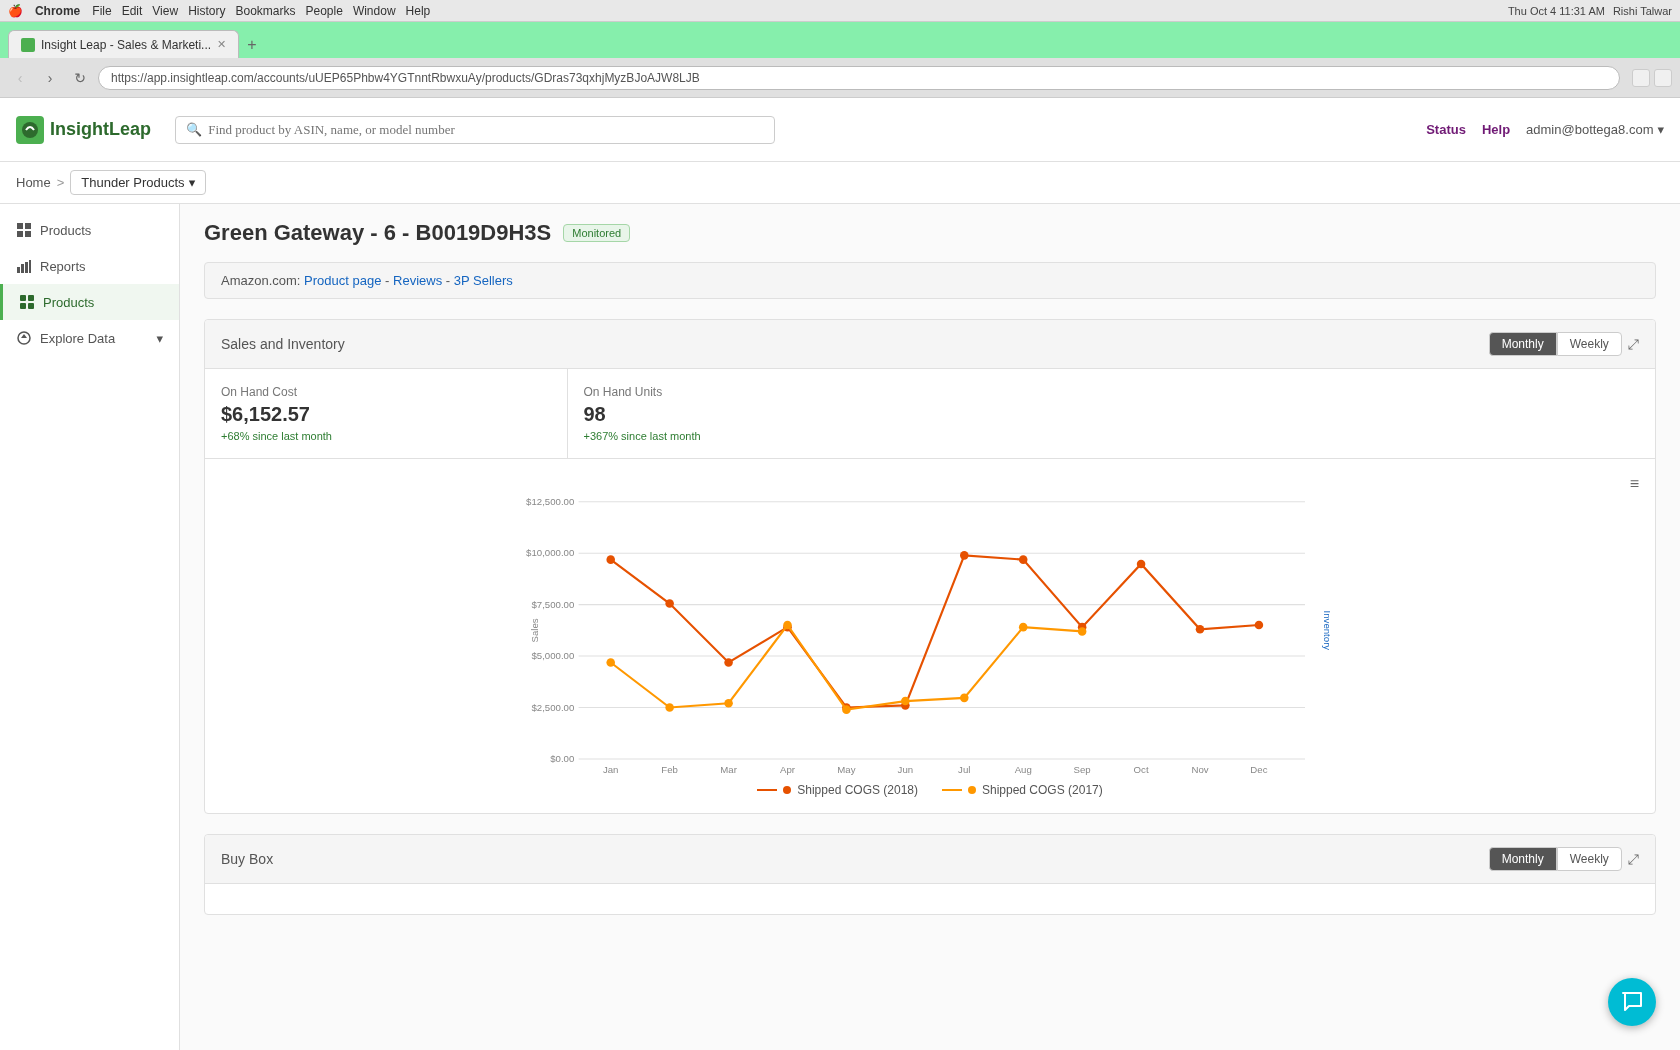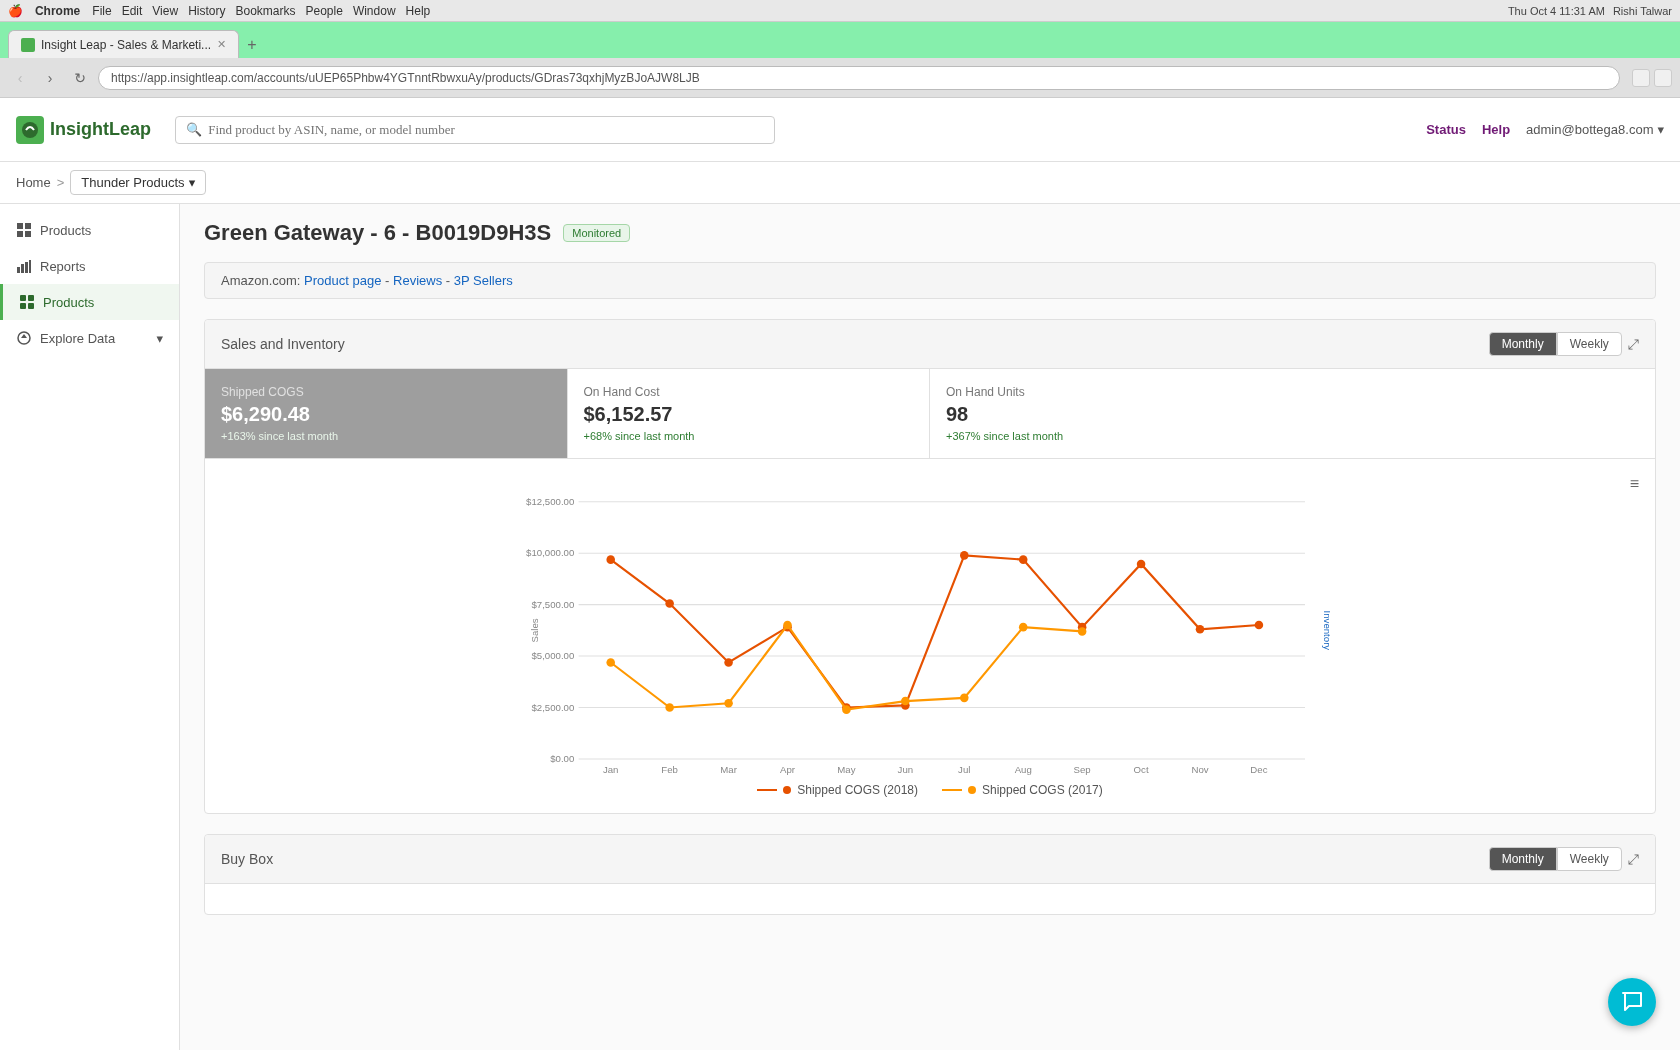--- a/index.html
+++ b/index.html
@@ -263,27 +263,20 @@
           <div style="display:flex;align-items:center;">
             <div class="toggle-btns">
               <button class="toggle-btn active">Monthly</button>
               <button class="toggle-btn">Weekly</button>
             </div>
             <button class="expand-btn">⤢</button>
           </div>
         </div>
 
         <div class="stats-row">
-          <div class="stat-card highlighted">
-            <div class="stat-label">Shipped COGS</div>
-            <div class="stat-value">$6,290.48</div>
-            <div class="stat-change positive">
-              <span>+163% since last month</span>
-            </div>
-          </div>
           <div class="stat-card">
             <div class="stat-label">On Hand Cost</div>
             <div class="stat-value">$6,152.57</div>
             <div class="stat-change positive">
               <span>+68% since last month</span>
             </div>
           </div>
           <div class="stat-card">
             <div class="stat-label">On Hand Units</div>
             <div class="stat-value">98</div>

